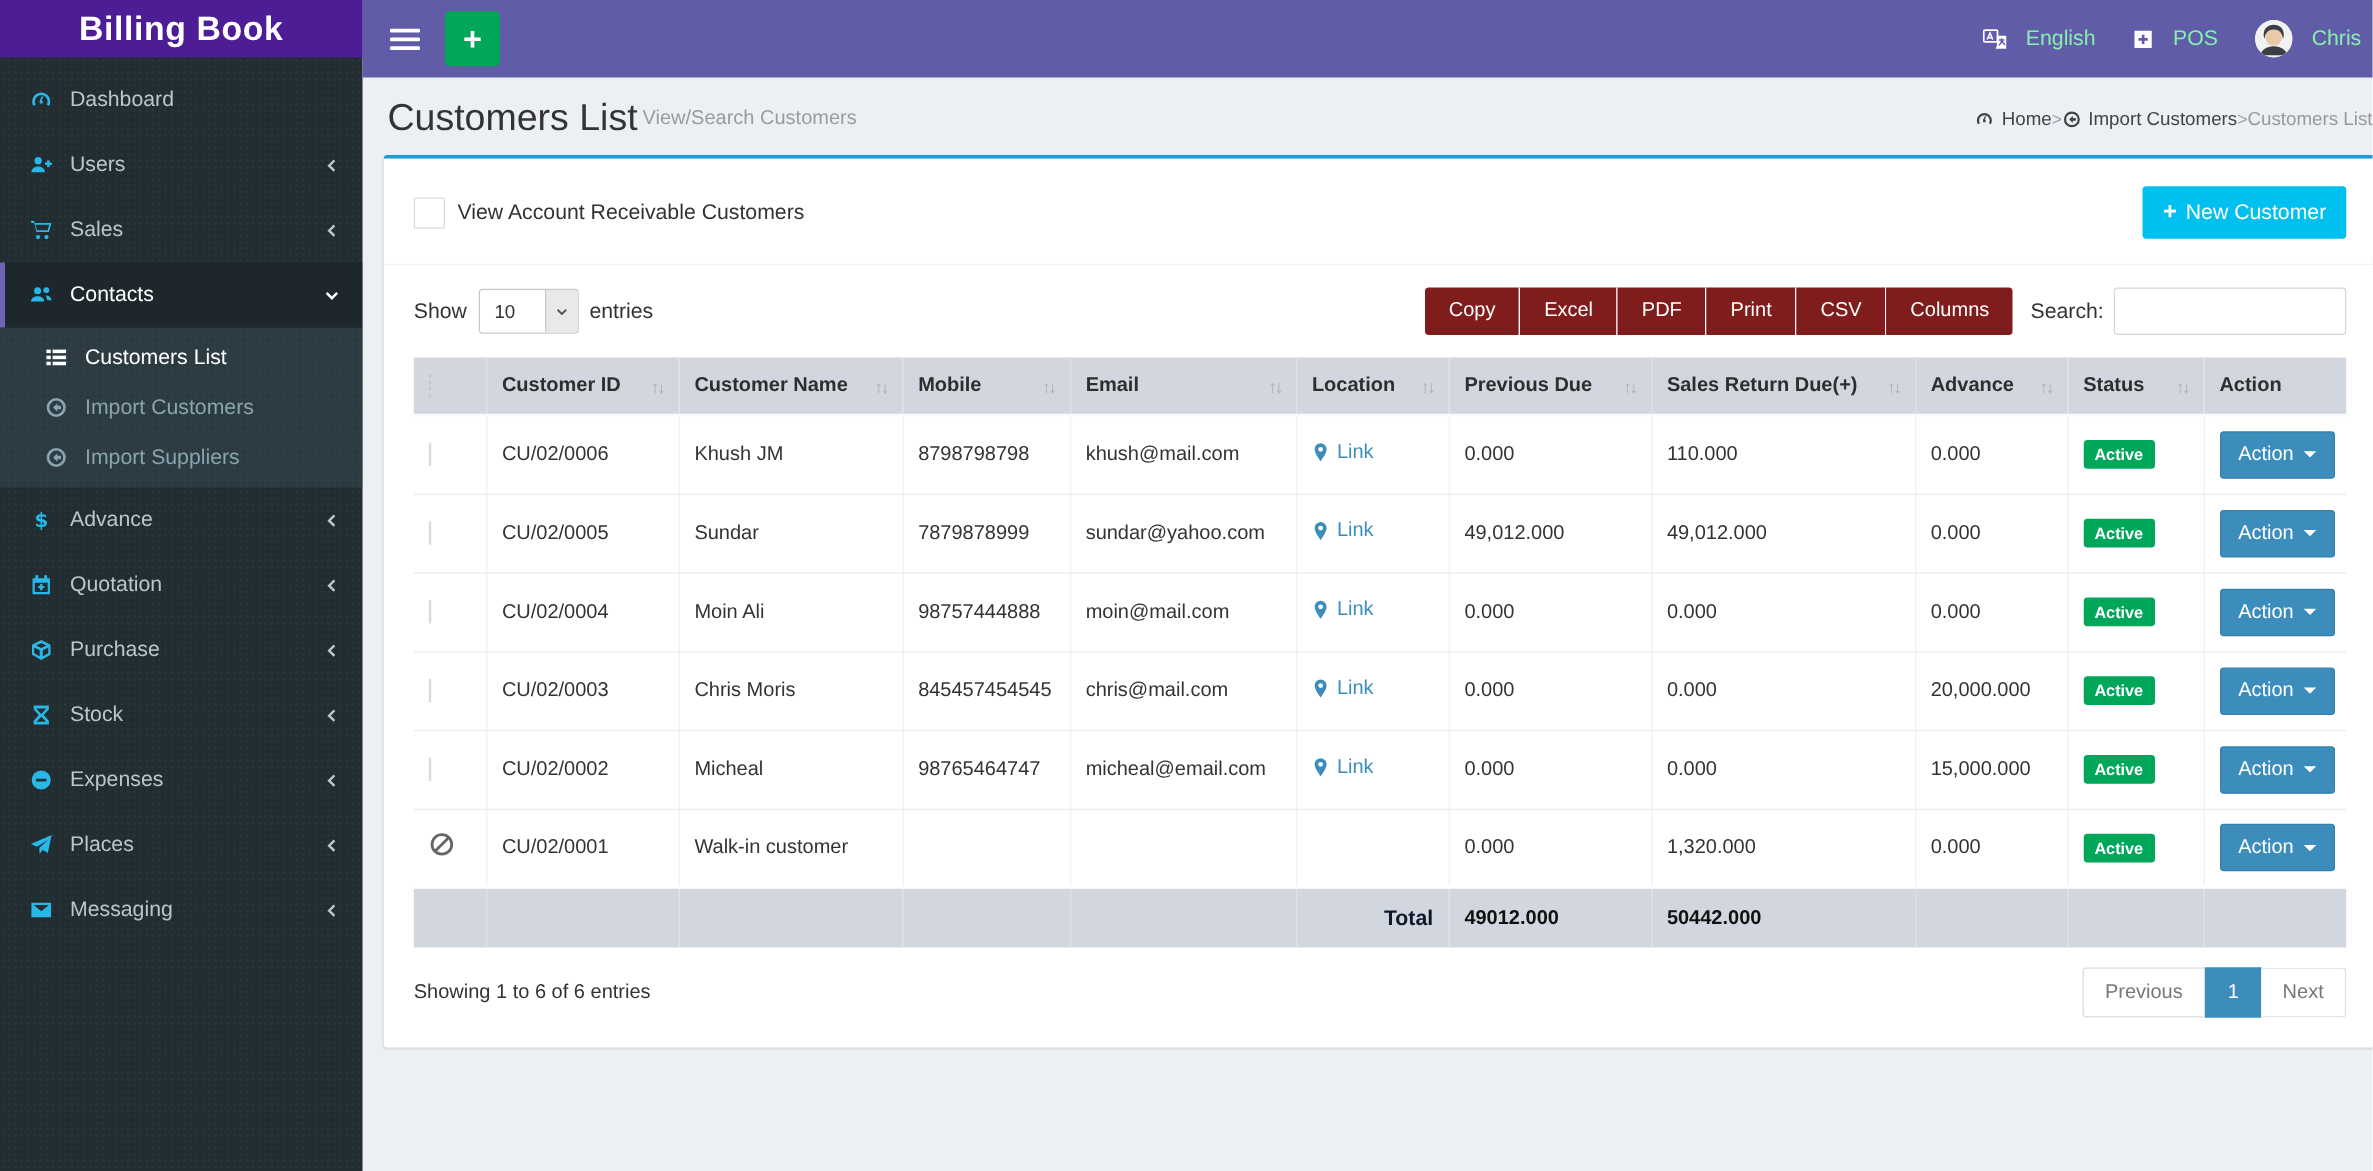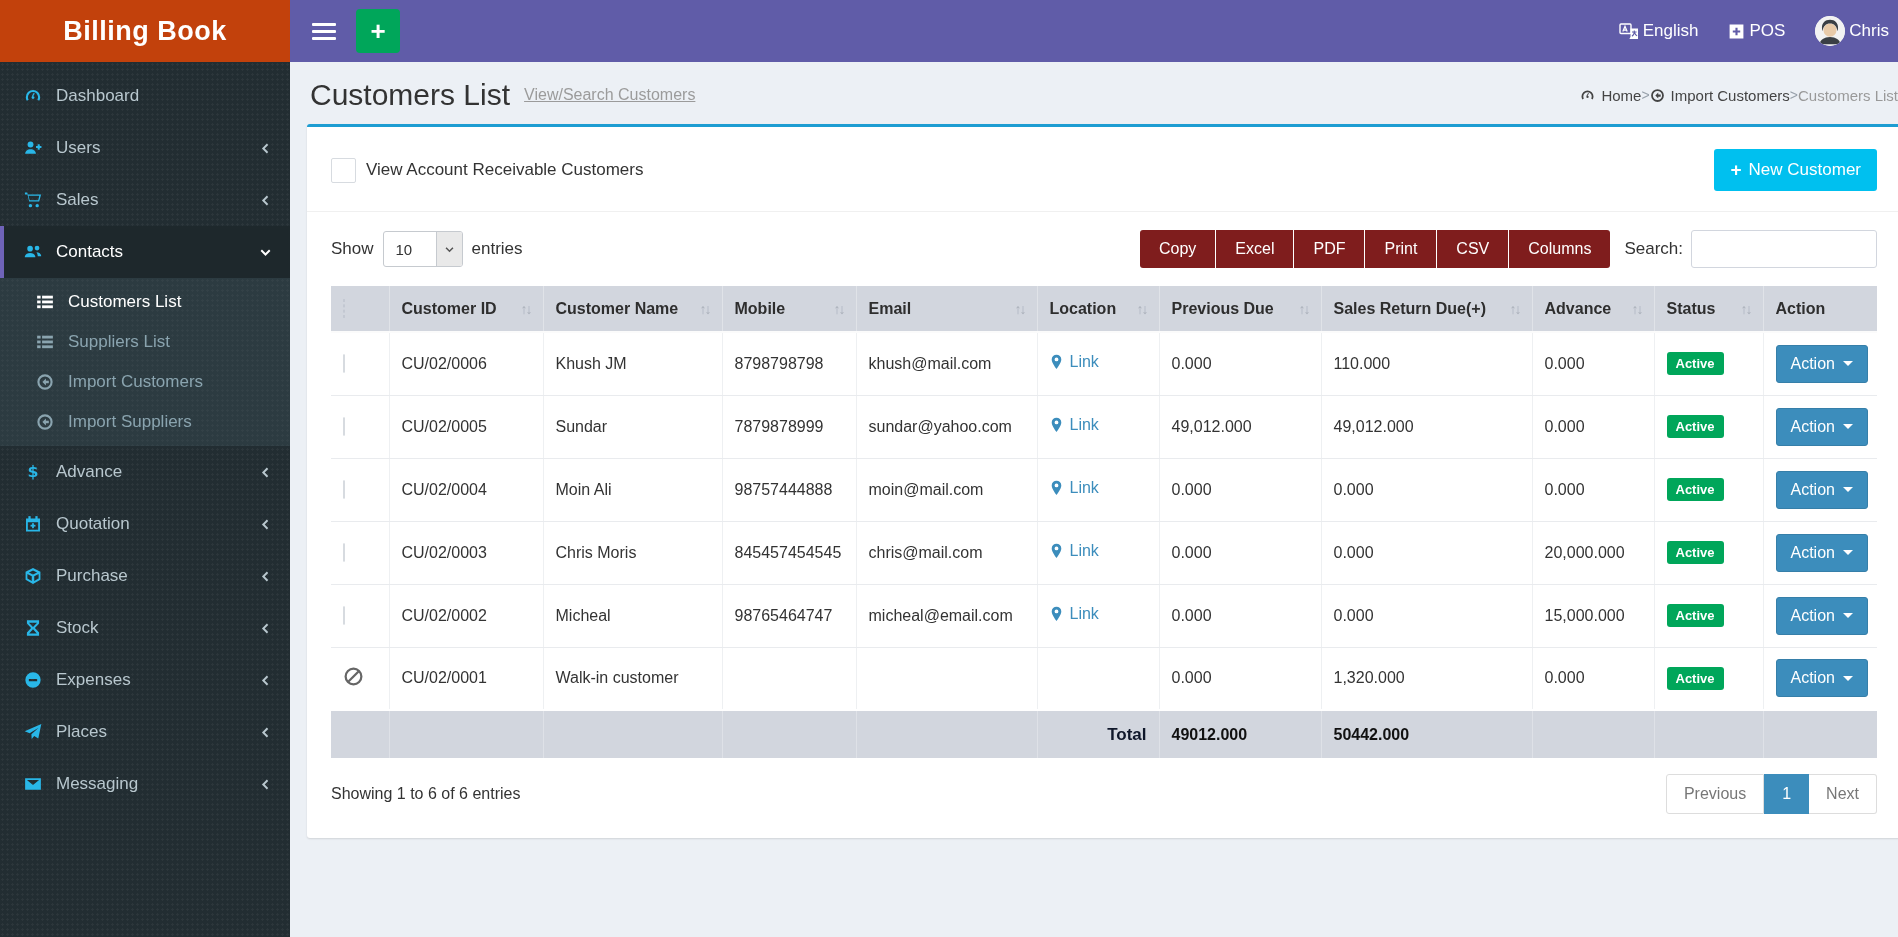--- a/index.html
+++ b/index.html
@@ -3,21 +3,21 @@
 <meta charset="utf-8">
 <style>
   * { box-sizing: border-box; margin: 0; padding: 0; }
   html,body { width:1898px; height:937px; overflow:hidden; }
   body { font-family:"Liberation Sans", sans-serif; background:#ecf0f5; color:#333; }
 
   .app { display:flex; width:100%; height:100%; }
 
   
   .sidebar { width:290px; min-width:290px; background:#222d32; height:100%; display:flex; flex-direction:column; }
-  .logo { height:62px; background:#c2410c; color:#fff; display:flex; align-items:center; justify-content:center;
+  .logo { height:46px; background:#4c1d95; color:#fff; display:flex; align-items:center; justify-content:center;
           font-size:27px; font-weight:bold; letter-spacing:.5px; }
   .menu { flex:1; overflow:hidden; padding-top:8px;
           background-image:radial-gradient(rgba(255,255,255,.045) 1px, transparent 1.01px); background-size:5px 5px; }
   .side-item { display:flex; align-items:center; padding:16px 18px; color:#b8c7ce; font-size:17px; cursor:pointer;
                border-left:4px solid transparent; position:relative; }
   .side-item .s-label { margin-left:12px; }
   .side-item.active { background:#1e282c; border-left:4px solid #6f63b8; color:#fff; }
   .s-icon { width:22px; height:18px; display:inline-flex; align-items:center; justify-content:center; color:#29b7e8; flex:none; }
   .s-icon svg { width:18px; height:18px; display:block; }
   .chev { margin-left:auto; color:#b8c7ce; display:inline-flex; }
@@ -32,28 +32,28 @@
   .sub-item.active .s-icon { color:#fff; }
 
   
   .main { flex:1; display:flex; flex-direction:column; height:100%; }
   .navbar { height:62px; background:#605ca8; display:flex; align-items:center; flex:none; }
   .hamburger { margin-left:22px; width:24px; cursor:pointer; }
   .hamburger div { height:3px; background:#fff; border-radius:1px; margin:4px 0; }
   .quick-add { width:44px; height:44px; background:#00a65a; border:none; border-radius:4px; margin-left:20px;
                color:#fff; font-size:26px; font-weight:bold; line-height:1; cursor:pointer; }
   .nav-right { margin-left:auto; display:flex; align-items:center; height:100%; padding-right:14px; }
-  .nav-link { display:flex; align-items:center; gap:4px; color:#ffffff; font-size:17px; padding:0 15px; height:100%; cursor:pointer; }
+  .nav-link { display:flex; align-items:center; gap:15px; color:#86efac; font-size:17px; padding:0 15px; height:100%; cursor:pointer; }
   .nav-link svg { display:block; }
   .avatar { width:30px; height:30px; border-radius:50%; overflow:hidden; background:#f5f5f5; flex:none; }
 
   .content { flex:1; overflow:hidden; padding:0 17px 17px; }
   .content-header { display:flex; align-items:center; padding:16px 3px 12px; }
   .page-title { font-size:30px; color:#333; font-weight:normal; }
-  .page-subtitle { font-size:16px; color:#9b9b9b; margin-left:14px;text-decoration:underline; }
+  .page-subtitle { font-size:16px; color:#9b9b9b; margin-left:4px; }
   .breadcrumb { margin-left:auto; display:flex; align-items:flex-start; gap:0; font-size:15px; color:#444; }
   .breadcrumb .crumb { display:flex; align-items:center; gap:6px; cursor:pointer; color:#444; }
   .breadcrumb .crumb.current { color:#999; cursor:default; }
   .breadcrumb .sep { color:#97a0aa; font-size:14px; }
   .breadcrumb svg { width:15px; height:15px; color:#444; }
 
   
   .card { background:#fff; border-top:3px solid #1d9dd2; border-radius:3px; box-shadow:0 1px 2px rgba(0,0,0,.12); }
   .card-filter { display:flex; align-items:center; padding:22px 24px 20px; border-bottom:1px solid #f0f0f0; }
   .checkbox { width:25px; height:25px; border:1px solid #d7dbe0; border-radius:2px; background:#fff; cursor:pointer; flex:none; }
@@ -182,33 +182,20 @@
               <svg viewBox="0 0 16 16" fill="currentColor">
                 <rect x="1" y="2.4" width="3.1" height="2.5"></rect>
                 <rect x="5.4" y="2.4" width="9.6" height="2.5"></rect>
                 <rect x="1" y="6.7" width="3.1" height="2.5"></rect>
                 <rect x="5.4" y="6.7" width="9.6" height="2.5"></rect>
                 <rect x="1" y="11" width="3.1" height="2.5"></rect>
                 <rect x="5.4" y="11" width="9.6" height="2.5"></rect>
               </svg>
             </span>
             <span>Customers List</span>
-          </div>
-          <div class="sub-item">
-            <span class="s-icon">
-              <svg viewBox="0 0 16 16" fill="currentColor">
-                <rect x="1" y="2.4" width="3.1" height="2.5"></rect>
-                <rect x="5.4" y="2.4" width="9.6" height="2.5"></rect>
-                <rect x="1" y="6.7" width="3.1" height="2.5"></rect>
-                <rect x="5.4" y="6.7" width="9.6" height="2.5"></rect>
-                <rect x="1" y="11" width="3.1" height="2.5"></rect>
-                <rect x="5.4" y="11" width="9.6" height="2.5"></rect>
-              </svg>
-            </span>
-            <span>Suppliers List</span>
           </div>
           <div class="sub-item">
             <span class="s-icon">
               <svg viewBox="0 0 16 16" fill="currentColor">
                 <path fill-rule="evenodd" d="M8 1.2a6.8 6.8 0 1 0 0 13.6A6.8 6.8 0 0 0 8 1.2zm0 1.9A4.9 4.9 0 1 1 3.1 8 4.9 4.9 0 0 1 8 3.1z"></path>
                 <path d="M8.8 4.9L5.7 8l3.1 3.1V9.2h2.6V6.8H8.8z"></path>
               </svg>
             </span>
             <span>Import Customers</span>
           </div>

